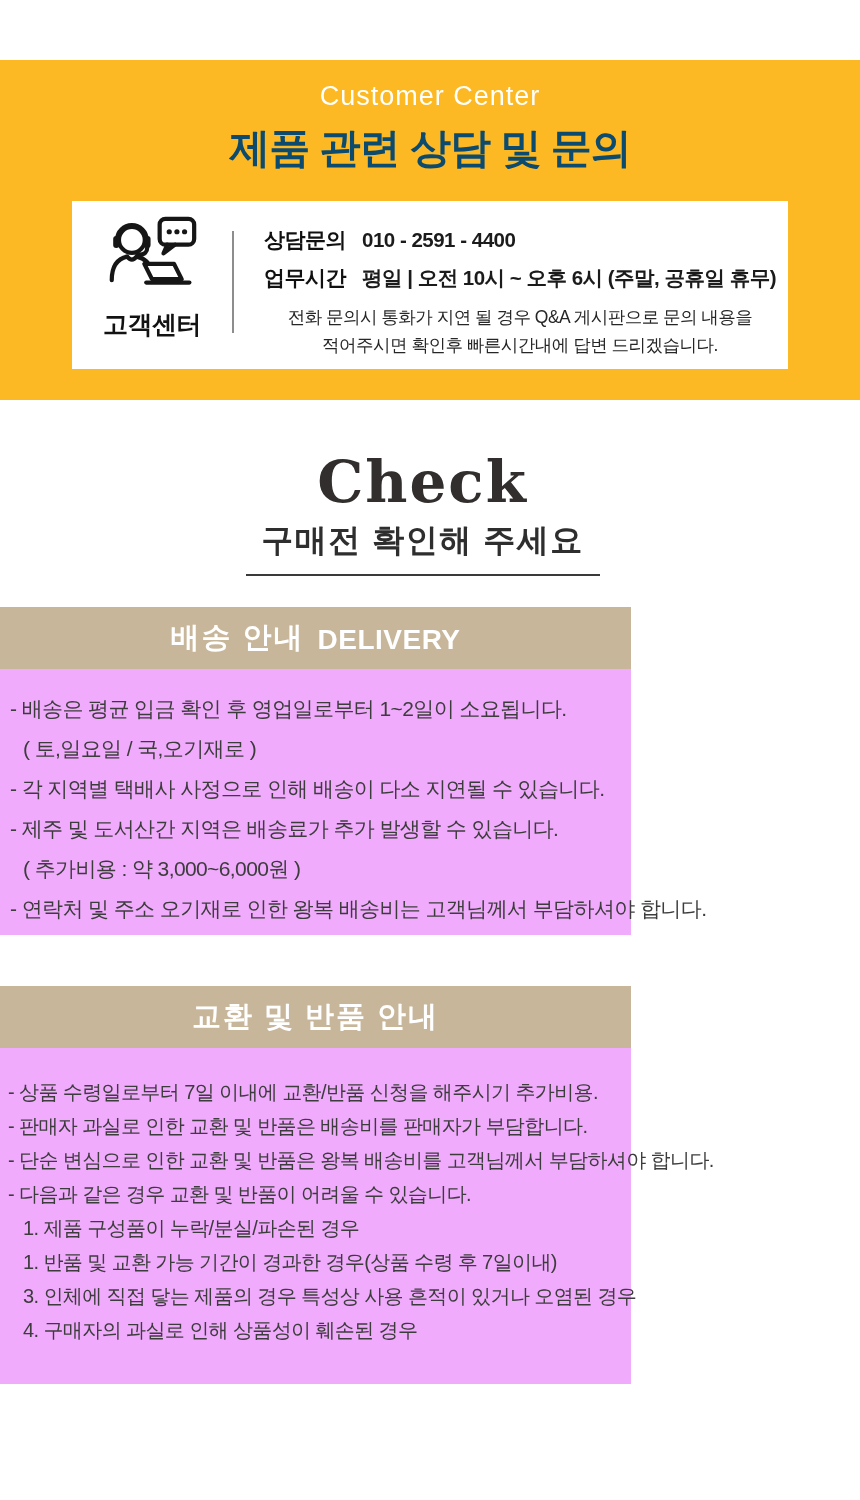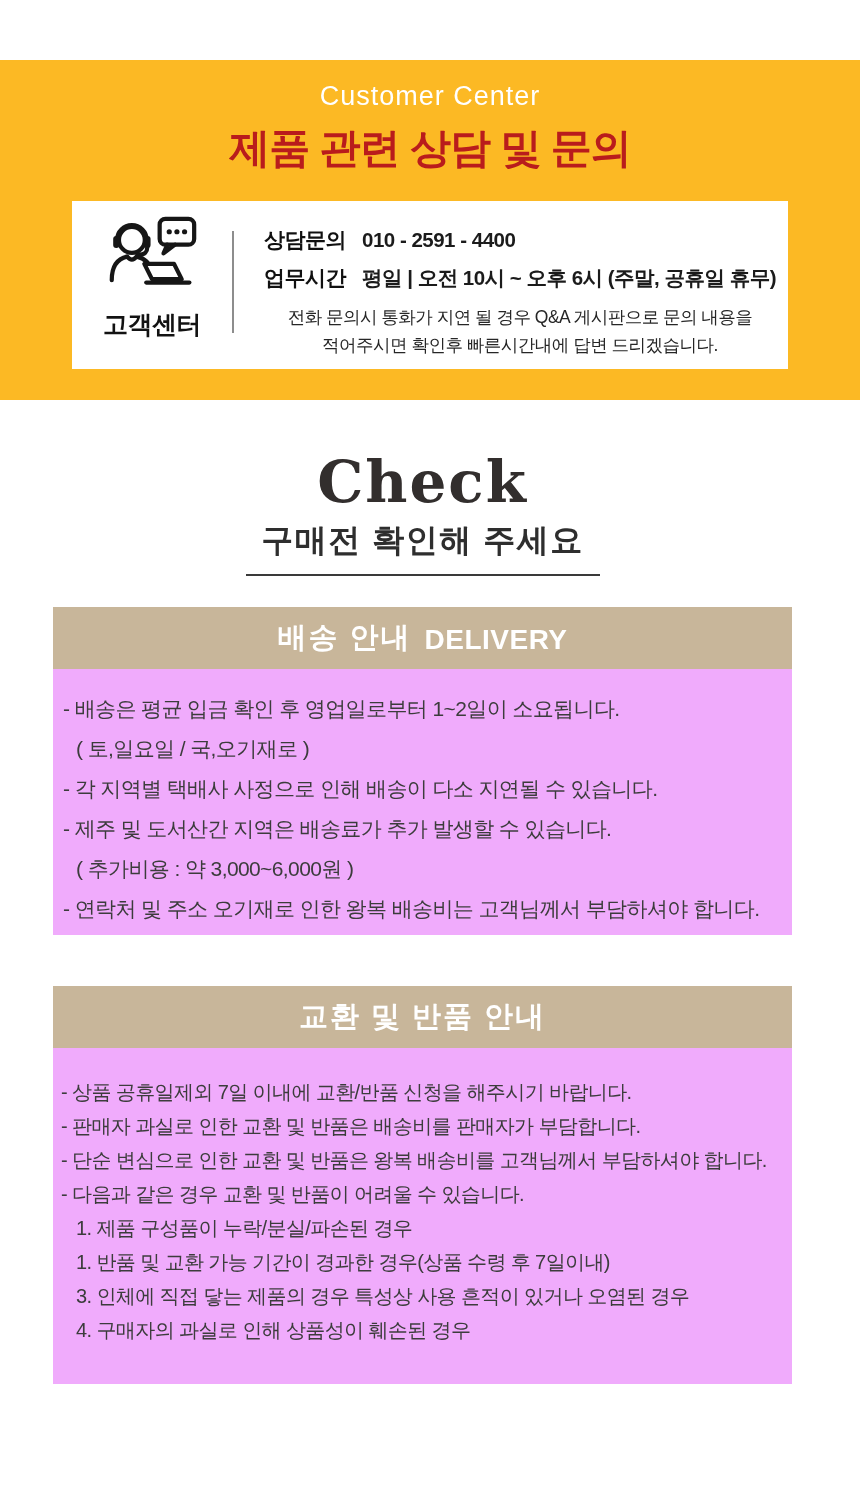--- a/index.html
+++ b/index.html
@@ -14,21 +14,21 @@
   .banner {
     margin-top:60px; height:340px; background:#FCB924;
     text-align:center; overflow:hidden;
   }
   .banner-eyebrow {
     margin:0 auto; width:820px; padding-top:21px;
     font-size:27px; font-weight:400; color:#ffffff; letter-spacing:1px;
   }
   .banner-title {
     margin:9px auto 0; width:820px;
-    font-size:41px; font-weight:800; color:#b91c1c; letter-spacing:-1px;
+    font-size:41px; font-weight:800; color:#0c4a6e; letter-spacing:-1px;
   }
   .contact-card {
     width:716px; height:168px; background:#ffffff;
     margin:25px auto 0; display:flex; text-align:left;
   }
   .card-left {
     width:160px; display:flex; flex-direction:column; align-items:center;
   }
   .icon-wrap { margin-top:13px; width:118px; height:92px; }
   .card-left-label { margin-top:2px; font-size:25px; font-weight:800; color:#121212; letter-spacing:-0.5px; }
@@ -51,21 +51,21 @@
     font-size:58px; line-height:60px; font-weight:900;
     letter-spacing:2px; color:#322e2d;
   }
   .check-ko {
     margin-top:7px; font-size:32px; font-weight:800;
     letter-spacing:1.5px; color:#2e2e2e;
   }
   .check-underline { width:354px; margin:11px auto 0; border-bottom:2px solid #3a3a3a; }
 
   
-  .info-section { margin-left:53px; width:739px; }
+  .info-section { width:631px; }
   .sec-delivery { margin-top:31px; }
   .sec-exchange { margin-top:51px; }
   .sec-header {
     height:62px; background:#C8B69A; color:#ffffff;
     display:flex; align-items:center; justify-content:center; gap:13px;
   }
   .sec-header .ko { font-size:29px; font-weight:800; letter-spacing:2px; }
   .sec-header .en { font-size:28px; font-weight:600; letter-spacing:0.5px; padding-top:3px; }
   .sec-body { background:#f0abfc; }
   .sec-delivery .sec-body { padding:20px 0 6px 10px; }
@@ -155,21 +155,21 @@
     <div class="line indent">( 추가비용 : 약 3,000~6,000원 )</div>
     <div class="line">- 연락처 및 주소 오기재로 인한 왕복 배송비는 고객님께서 부담하셔야 합니다.</div>
   </div>
 </section>
 
 <section class="info-section sec-exchange">
   <div class="sec-header">
     <span class="ko">교환 및 반품 안내</span>
   </div>
   <div class="sec-body">
-    <div class="line">- 상품 공휴일제외 7일 이내에 교환/반품 신청을 해주시기 바랍니다.</div>
+    <div class="line">- 상품 수령일로부터 7일 이내에 교환/반품 신청을 해주시기 추가비용.</div>
     <div class="line">- 판매자 과실로 인한 교환 및 반품은 배송비를 판매자가 부담합니다.</div>
     <div class="line">- 단순 변심으로 인한 교환 및 반품은 왕복 배송비를 고객님께서 부담하셔야 합니다.</div>
     <div class="line">- 다음과 같은 경우 교환 및 반품이 어려울 수 있습니다.</div>
     <div class="line num">1. 제품 구성품이 누락/분실/파손된 경우</div>
     <div class="line num">1. 반품 및 교환 가능 기간이 경과한 경우(상품 수령 후 7일이내)</div>
     <div class="line num">3. 인체에 직접 닿는 제품의 경우 특성상 사용 흔적이 있거나 오염된 경우</div>
     <div class="line num">4. 구매자의 과실로 인해 상품성이 훼손된 경우</div>
   </div>
 </section>
 

